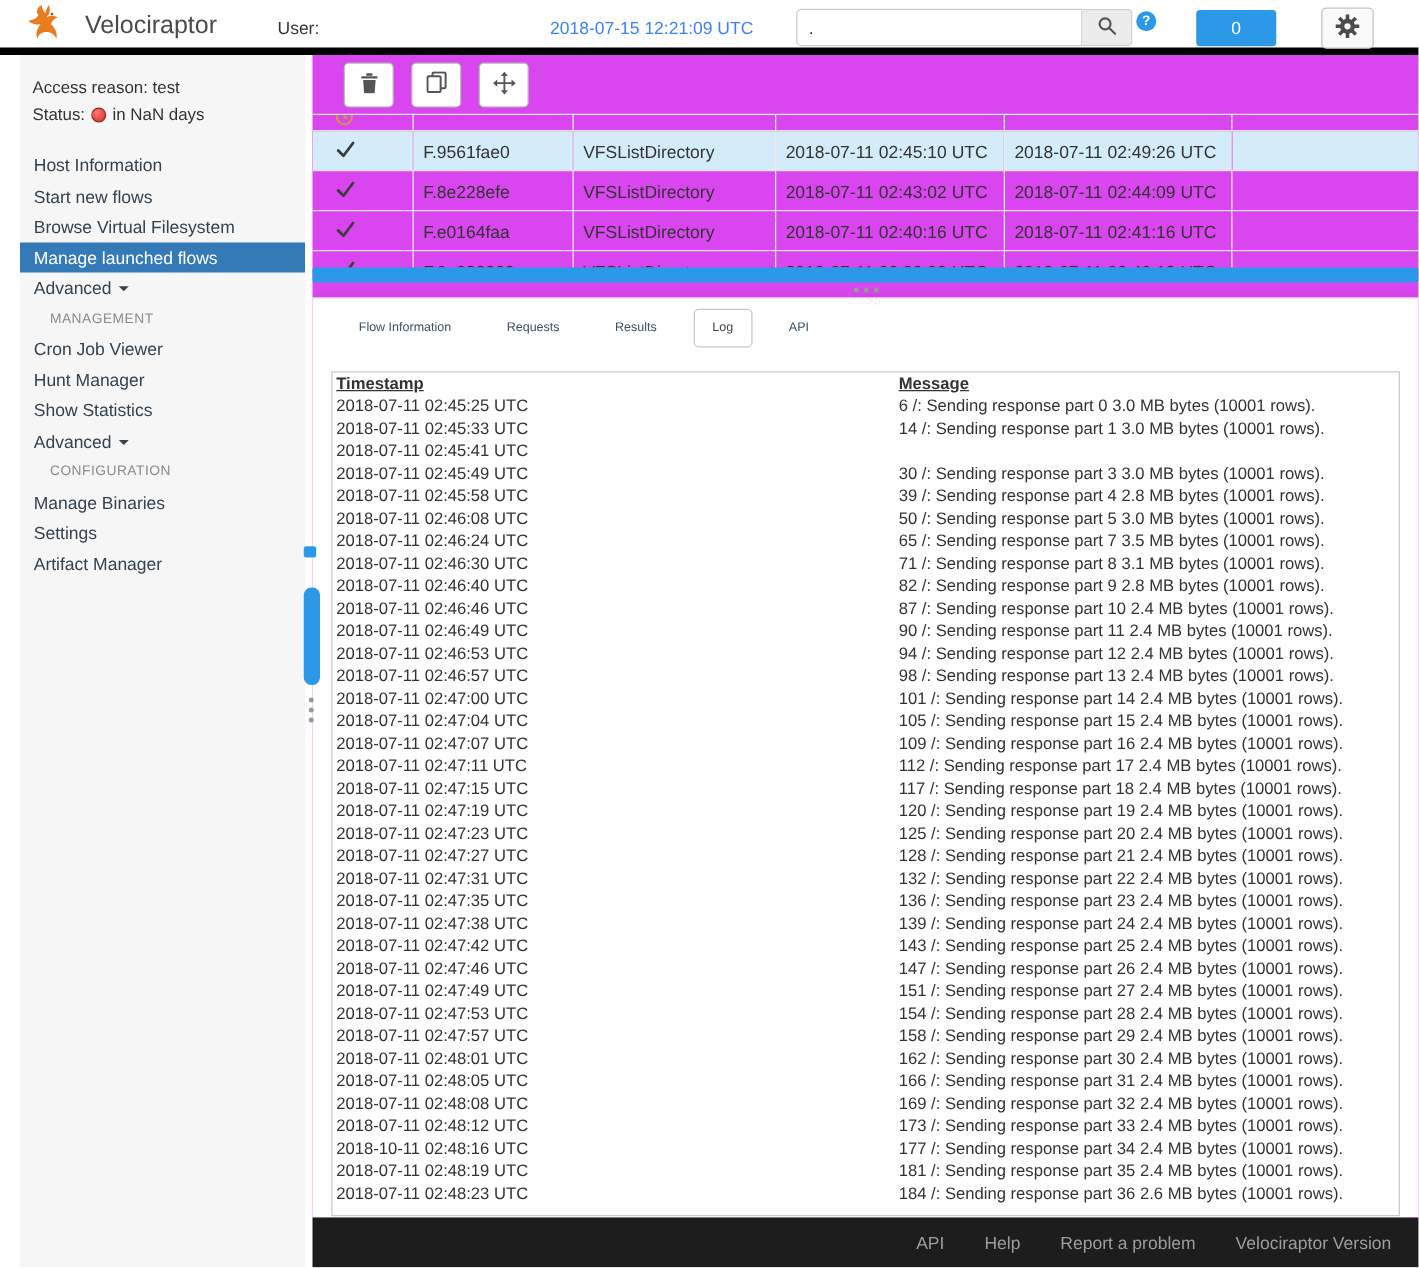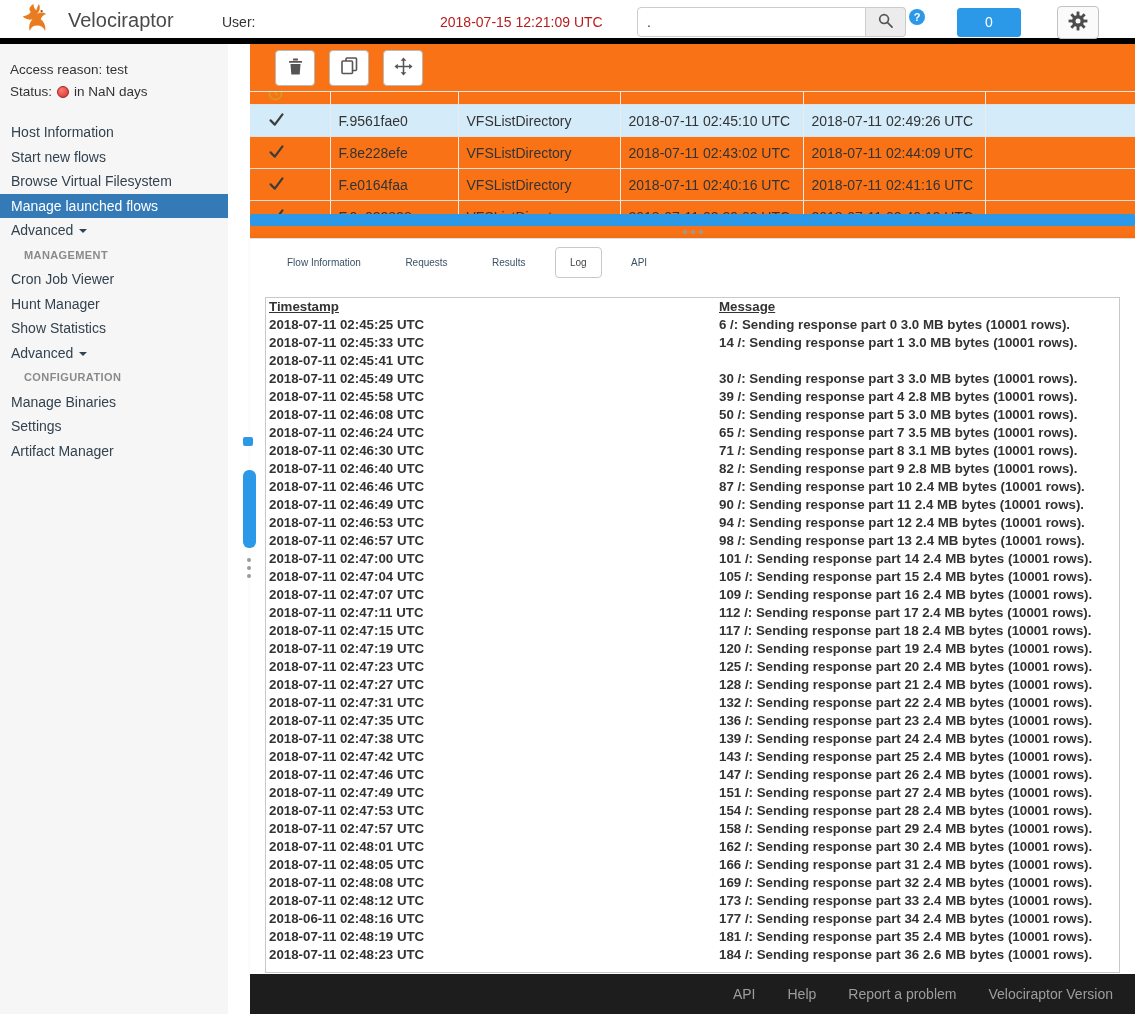--- a/index.html
+++ b/index.html
@@ -5,43 +5,43 @@
   * { margin:0; padding:0; box-sizing:border-box; }
   html,body { background:#fff; }
   body { font-family:"Liberation Sans","DejaVu Sans",sans-serif; }
   .app { position:relative; width:1135px; height:1014px; overflow:hidden; background:#fff; color:#333; }
 
   
   .navbar { position:absolute; top:0; left:0; right:0; height:44px; background:#fff; border-bottom:6px solid #000000; z-index:10; }
   .logo { position:absolute; left:20px; top:3px; width:38px; height:38px; }
   .brand { position:absolute; left:68px; top:9px; font-size:20px; color:#4a4a4a; }
   .user-label { position:absolute; left:222px; top:14px; font-size:14px; color:#333; }
-  .nav-timestamp { position:absolute; left:440px; top:14px; font-size:14px; color:#b91c1c; }
+  .nav-timestamp { position:absolute; left:440px; top:14px; font-size:14px; color:#3b82f6; }
   .search-group { position:absolute; left:637px; top:7px; height:30px; display:flex; }
   .search-input { width:229px; height:30px; border:1px solid #ccc; border-radius:4px 0 0 4px; padding:0 9px; font-size:14px; color:#333; outline:none; font-family:inherit; background:#fff; }
   .search-btn { width:40px; height:30px; border:1px solid #ccc; border-left:none; border-radius:0 4px 4px 0; background:#ececec; display:flex; align-items:center; justify-content:center; cursor:pointer; }
   .help-badge { position:absolute; left:909px; top:9px; width:16px; height:16px; border-radius:50%; background:var(--accent_blue,#2b99e8); color:#fff; font-size:11px; font-weight:bold; display:flex; align-items:center; justify-content:center; cursor:pointer; }
   .notif-btn { position:absolute; left:957px; top:8px; width:64px; height:29px; background:var(--accent_blue,#2b99e8); border:1px solid var(--accent_blue,#2b99e8); border-radius:3px; color:#fff; font-size:14px; text-align:center; line-height:27px; cursor:pointer; }
   .gear-btn { position:absolute; left:1057px; top:6px; width:42px; height:33px; border:1px solid #c2c2c2; border-radius:4px; background:#fafafa; display:flex; align-items:center; justify-content:center; cursor:pointer; }
 
   
-  .sidebar { position:absolute; left:0; top:44px; width:228px; bottom:0; background:#f6f6f6; }
+  .sidebar { position:absolute; left:16px; top:44px; width:228px; bottom:0; background:#f6f6f6; }
   .access-reason { margin:18px 0 0 10px; font-size:13.5px; color:#333; }
   .status-line { margin:7px 0 0 10px; font-size:13.5px; color:#333; display:flex; align-items:center; gap:5px; }
   .status-dot { width:12px; height:12px; border-radius:50%; border:1px solid #9f1f1f; background:radial-gradient(circle at 35% 30%, #ff7b6e, var(--status_red,#d32f2f)); display:inline-block; }
   .side-stack { margin-top:21px; }
   .side-nav { list-style:none; }
   .side-item { height:24.5px; line-height:24.5px; padding-left:11px; font-size:14px; color:#33424f; cursor:pointer; white-space:nowrap; }
   .side-item.active { background:var(--nav_active,#337ab7); color:#fff; }
   .caret-icon { display:none; width:0; height:0; border-left:4px solid transparent; border-right:4px solid transparent; border-top:4px solid currentColor; margin-left:6px; vertical-align:middle; }
   .side-item.has-caret .caret-icon { display:inline-block; }
-  .side-section { height:24.5px; line-height:24.5px; padding-left:24px; font-size:11px; font-weight:bold; color:#8a8a8a; letter-spacing:.4px; }
+  .side-section { height:24.5px; line-height:24.5px; padding-left:24px; font-size:11px; font-weight:normal; color:#8a8a8a; letter-spacing:.4px; }
 
   
-  .main { position:absolute; left:250px; top:44px; right:0; bottom:40px; background:#f97316; }
+  .main { position:absolute; left:250px; top:44px; right:0; bottom:40px; background:#d946ef; }
   .toolbar { position:absolute; left:0; right:0; top:0; height:48px; border-bottom:1px solid #e6e6e6; display:flex; align-items:center; gap:14px; padding-left:25px; }
   .tool-btn { width:40px; height:36px; border:1px solid #b9b9b9; border-radius:4px; background:#fff; display:flex; align-items:center; justify-content:center; cursor:pointer; }
 
   .flows-clip { position:absolute; left:0; right:0; top:48px; height:122px; overflow:hidden; }
   .flows-table { width:100%; border-collapse:collapse; table-layout:fixed; margin-top:-20px; font-size:14px; }
   .flows-table td { height:32px; border-bottom:1px solid #e0e0e0; border-right:1px solid #ececec; padding:0 8px; color:#333; overflow:hidden; white-space:nowrap; }
   .flows-table td:last-child { border-right:none; }
   .flow-row { cursor:pointer; }
   .flow-row.selected { background:var(--selected_row,#d4ebf9); }
   .c-icon { padding-left:18px !important; }
@@ -51,21 +51,21 @@
   .hscrollbar { position:absolute; left:0; right:0; top:170px; height:12px; background:var(--accent_blue,#2b99e8); border-radius:2px; cursor:pointer; }
   .splitter-dots { position:absolute; top:184px; left:50%; transform:translateX(-50%); display:flex; gap:4px; cursor:row-resize; padding:2px; }
   .splitter-dots i { width:4px; height:4px; border-radius:50%; background:#9a9a9a; }
 
   .detail-panel { position:absolute; left:0; right:0; top:194px; bottom:0; background:#fff; border-top:1px solid #e0e0e0; box-shadow:0 -2px 4px rgba(0,0,0,0.05); }
   .tabs { padding:8px 0 0 22px; height:44px; white-space:nowrap; }
   .tab { display:inline-block; padding:9px 14px; margin-right:10px; font-size:10px; color:#3b5166; cursor:pointer; border:1px solid transparent; border-radius:4px; }
   .tab.active { border-color:#c8c8c8; color:#444; background:#fff; }
 
   .log-box { position:absolute; left:15px; right:15px; top:58px; bottom:1px; border:1px solid #c9c9c9; overflow:hidden; font-size:13.3px; background:#fff; }
-  .log-row { display:grid; grid-template-columns:450px 1fr; height:18px; line-height:18px; padding:0 3px; white-space:nowrap; color:#333;font-weight:bold; }
+  .log-row { display:grid; grid-template-columns:450px 1fr; height:18px; line-height:18px; padding:0 3px; white-space:nowrap; color:#333; }
   .log-head { font-weight:bold;text-decoration:underline; }
 
   
   .v-nub { position:absolute; left:243px; top:437px; width:10px; height:9px; background:var(--accent_blue,#2b99e8); border-radius:2px; z-index:6; }
   .v-handle { position:absolute; left:243px; top:470px; width:13px; height:78px; background:var(--accent_blue,#2b99e8); border-radius:6px; z-index:6; cursor:col-resize; }
   .v-dots { position:absolute; left:247px; top:558px; z-index:6; }
   .v-dots i { display:block; width:4px; height:4px; border-radius:50%; background:#9a9a9a; margin-bottom:4px; }
 
   
   .footer { position:absolute; left:250px; right:0; bottom:0; height:40px; background:var(--footer_bg,#1d1d1d); display:flex; align-items:center; justify-content:flex-end; gap:32px; padding-right:22px; }
@@ -499,21 +499,21 @@
               <span class="log-ts">2018-07-11 02:48:08 UTC</span>
               <span class="log-msg">169 /: Sending response part 32 2.4 MB bytes (10001 rows).</span>
             </div>
 
             <div class="log-row">
               <span class="log-ts">2018-07-11 02:48:12 UTC</span>
               <span class="log-msg">173 /: Sending response part 33 2.4 MB bytes (10001 rows).</span>
             </div>
 
             <div class="log-row">
-              <span class="log-ts">2018-06-11 02:48:16 UTC</span>
+              <span class="log-ts">2018-10-11 02:48:16 UTC</span>
               <span class="log-msg">177 /: Sending response part 34 2.4 MB bytes (10001 rows).</span>
             </div>
 
             <div class="log-row">
               <span class="log-ts">2018-07-11 02:48:19 UTC</span>
               <span class="log-msg">181 /: Sending response part 35 2.4 MB bytes (10001 rows).</span>
             </div>
 
             <div class="log-row">
               <span class="log-ts">2018-07-11 02:48:23 UTC</span>

